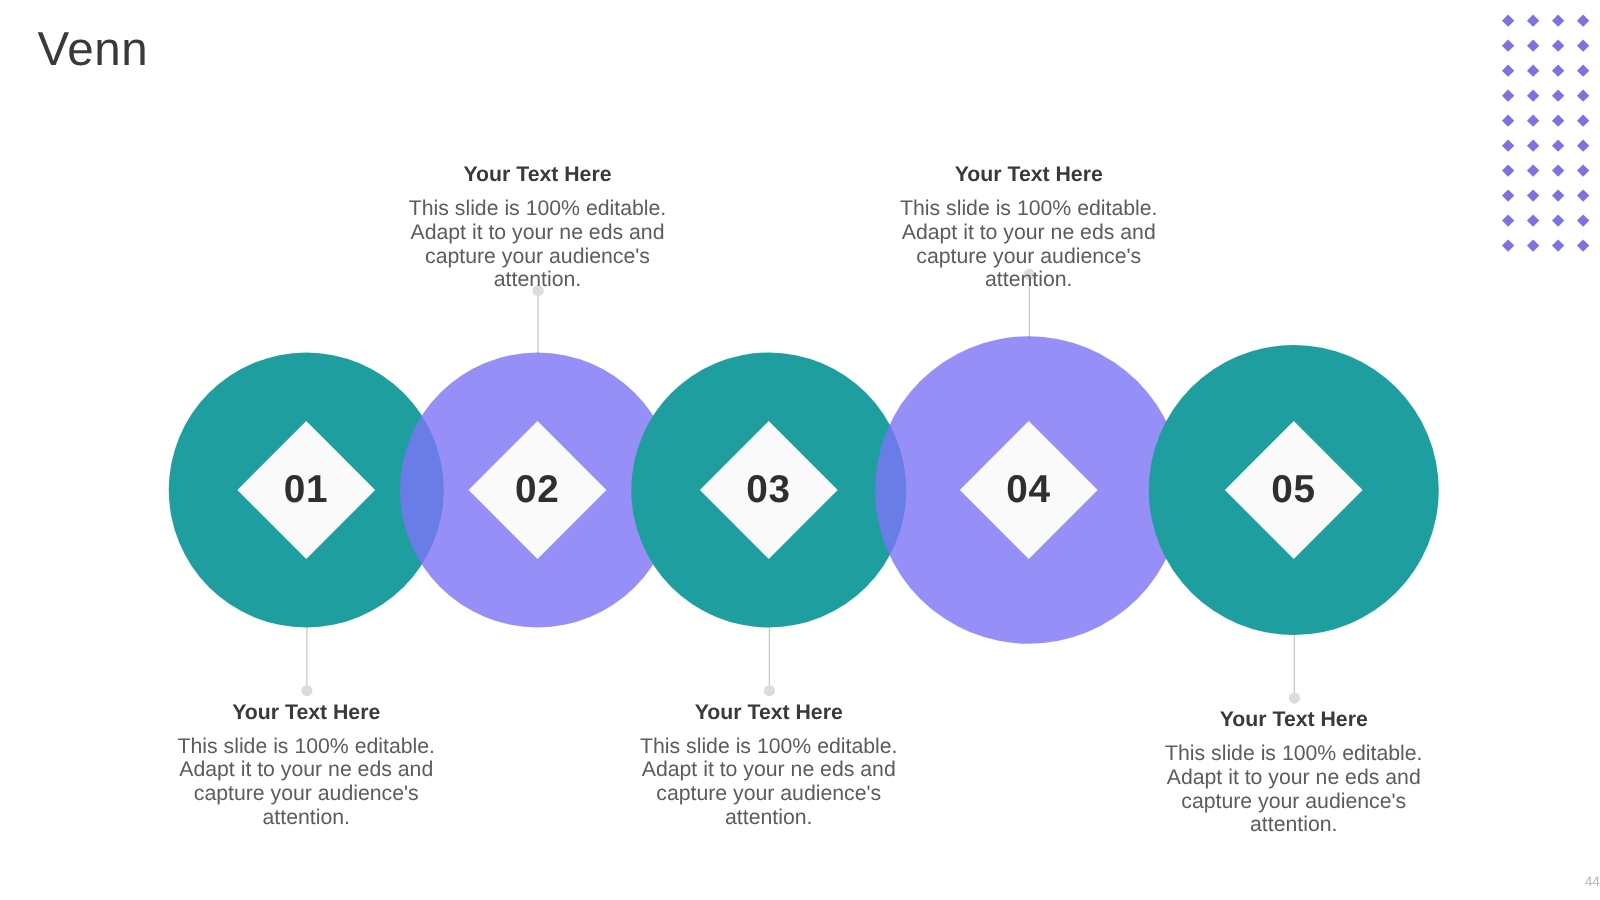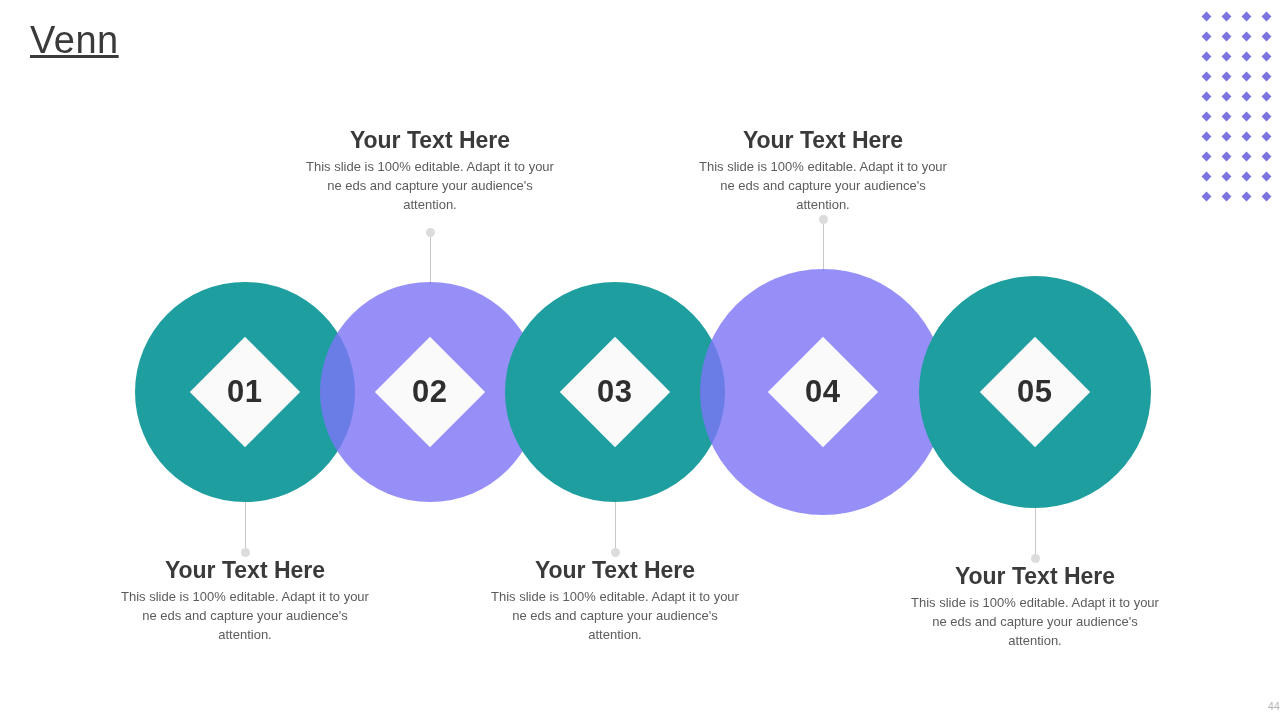--- a/index.html
+++ b/index.html
@@ -18,21 +18,20 @@
   
   .slide-title {
     position: absolute;
     left: 30px;
     top: 18px;
     font-size: 38px;
     font-weight: 300;
     color: #3A3A3A;
     letter-spacing: 0.5px;
     line-height: 44px;
-    text-decoration: underline;
   }
 
   
   .dot-grid {
     position: absolute;
     right: 0px;
     top: 8px;
     width: 82px;
     height: 196px;
     display: grid;
@@ -104,28 +103,28 @@
     border-radius: 50%;
     background: #DCDCDC;
   }
 
   
   .callout {
     position: absolute;
     text-align: center;
   }
   .callout .callout-title {
-    font-size: 23px;
+    font-size: 17px;
     font-weight: bold;
     color: #3A3A3A;
     margin: 0 0 7px 0;
     line-height: 20px;
   }
   .callout .callout-body {
-    font-size: 13px;
+    font-size: 17px;
     color: #5C5C5C;
     line-height: 19px;
     margin: 0;
   }
 
   
   .page-number {
     position: absolute;
     right: 0;
     bottom: 8px;

